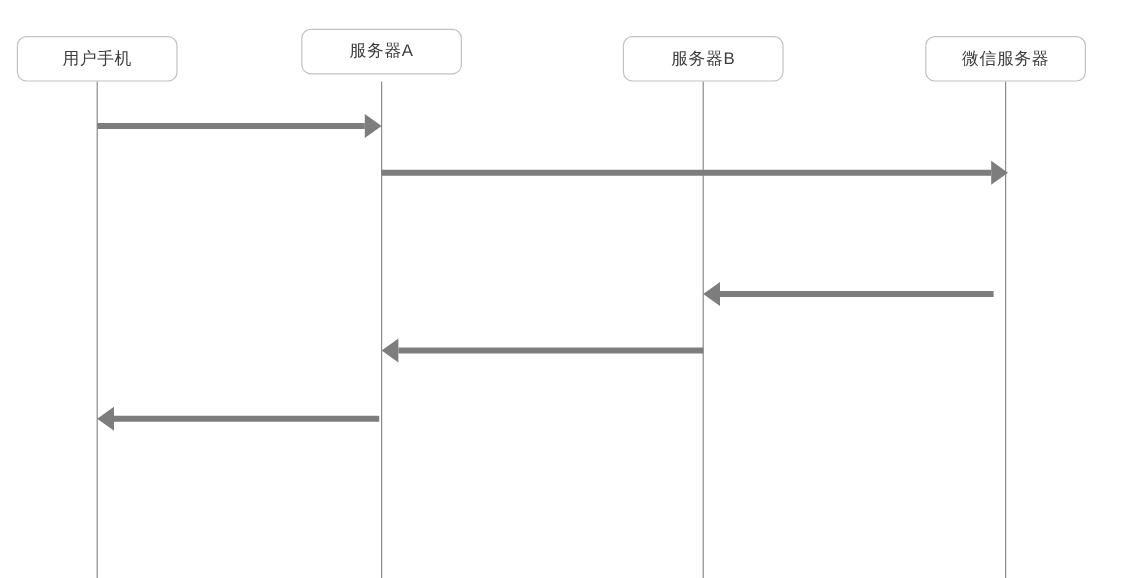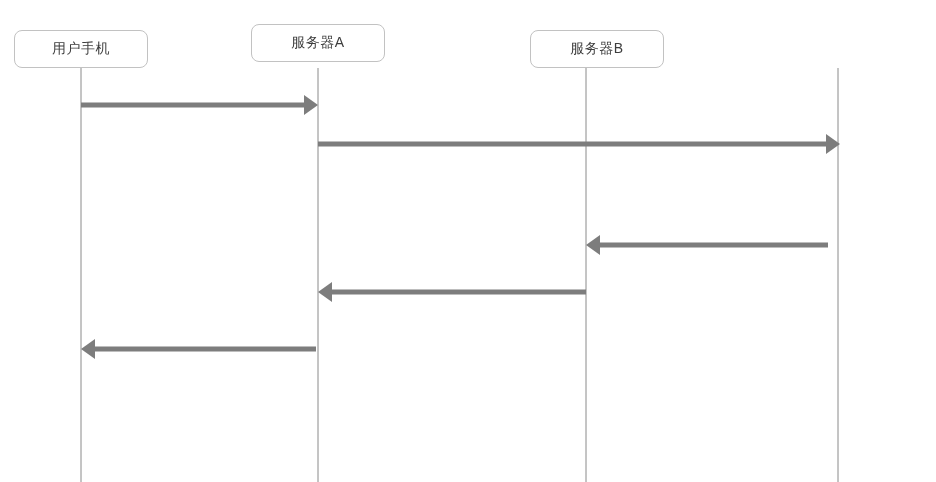--- a/index.html
+++ b/index.html
@@ -67,16 +67,19 @@
         <polygon points="81,349 95,339 95,359" fill="#7d7d7d"></polygon>
       </g>
     </svg>
 
   <div class="actor-box" id="actor-0" style="left: 14px; top: 30px; text-align: right;">
     <span>用户手机</span>
   </div>
   <div class="actor-box" id="actor-1" style="left: 251px; top: 24px;">
     <span>服务器A</span>
   </div>
-  <div class="actor-box" id="actor-2" style="left: 530px; top: 30px;">
+  <div class="actor-box" id="actor-2" style="left: 519px; top: 30px;">
     <span>服务器B</span>
+  </div>
+  <div class="actor-box" id="actor-3" style="left: 771px; top: 30px;">
+    <span>微信服务器</span>
   </div>
 </div>
 
 </body></html>

